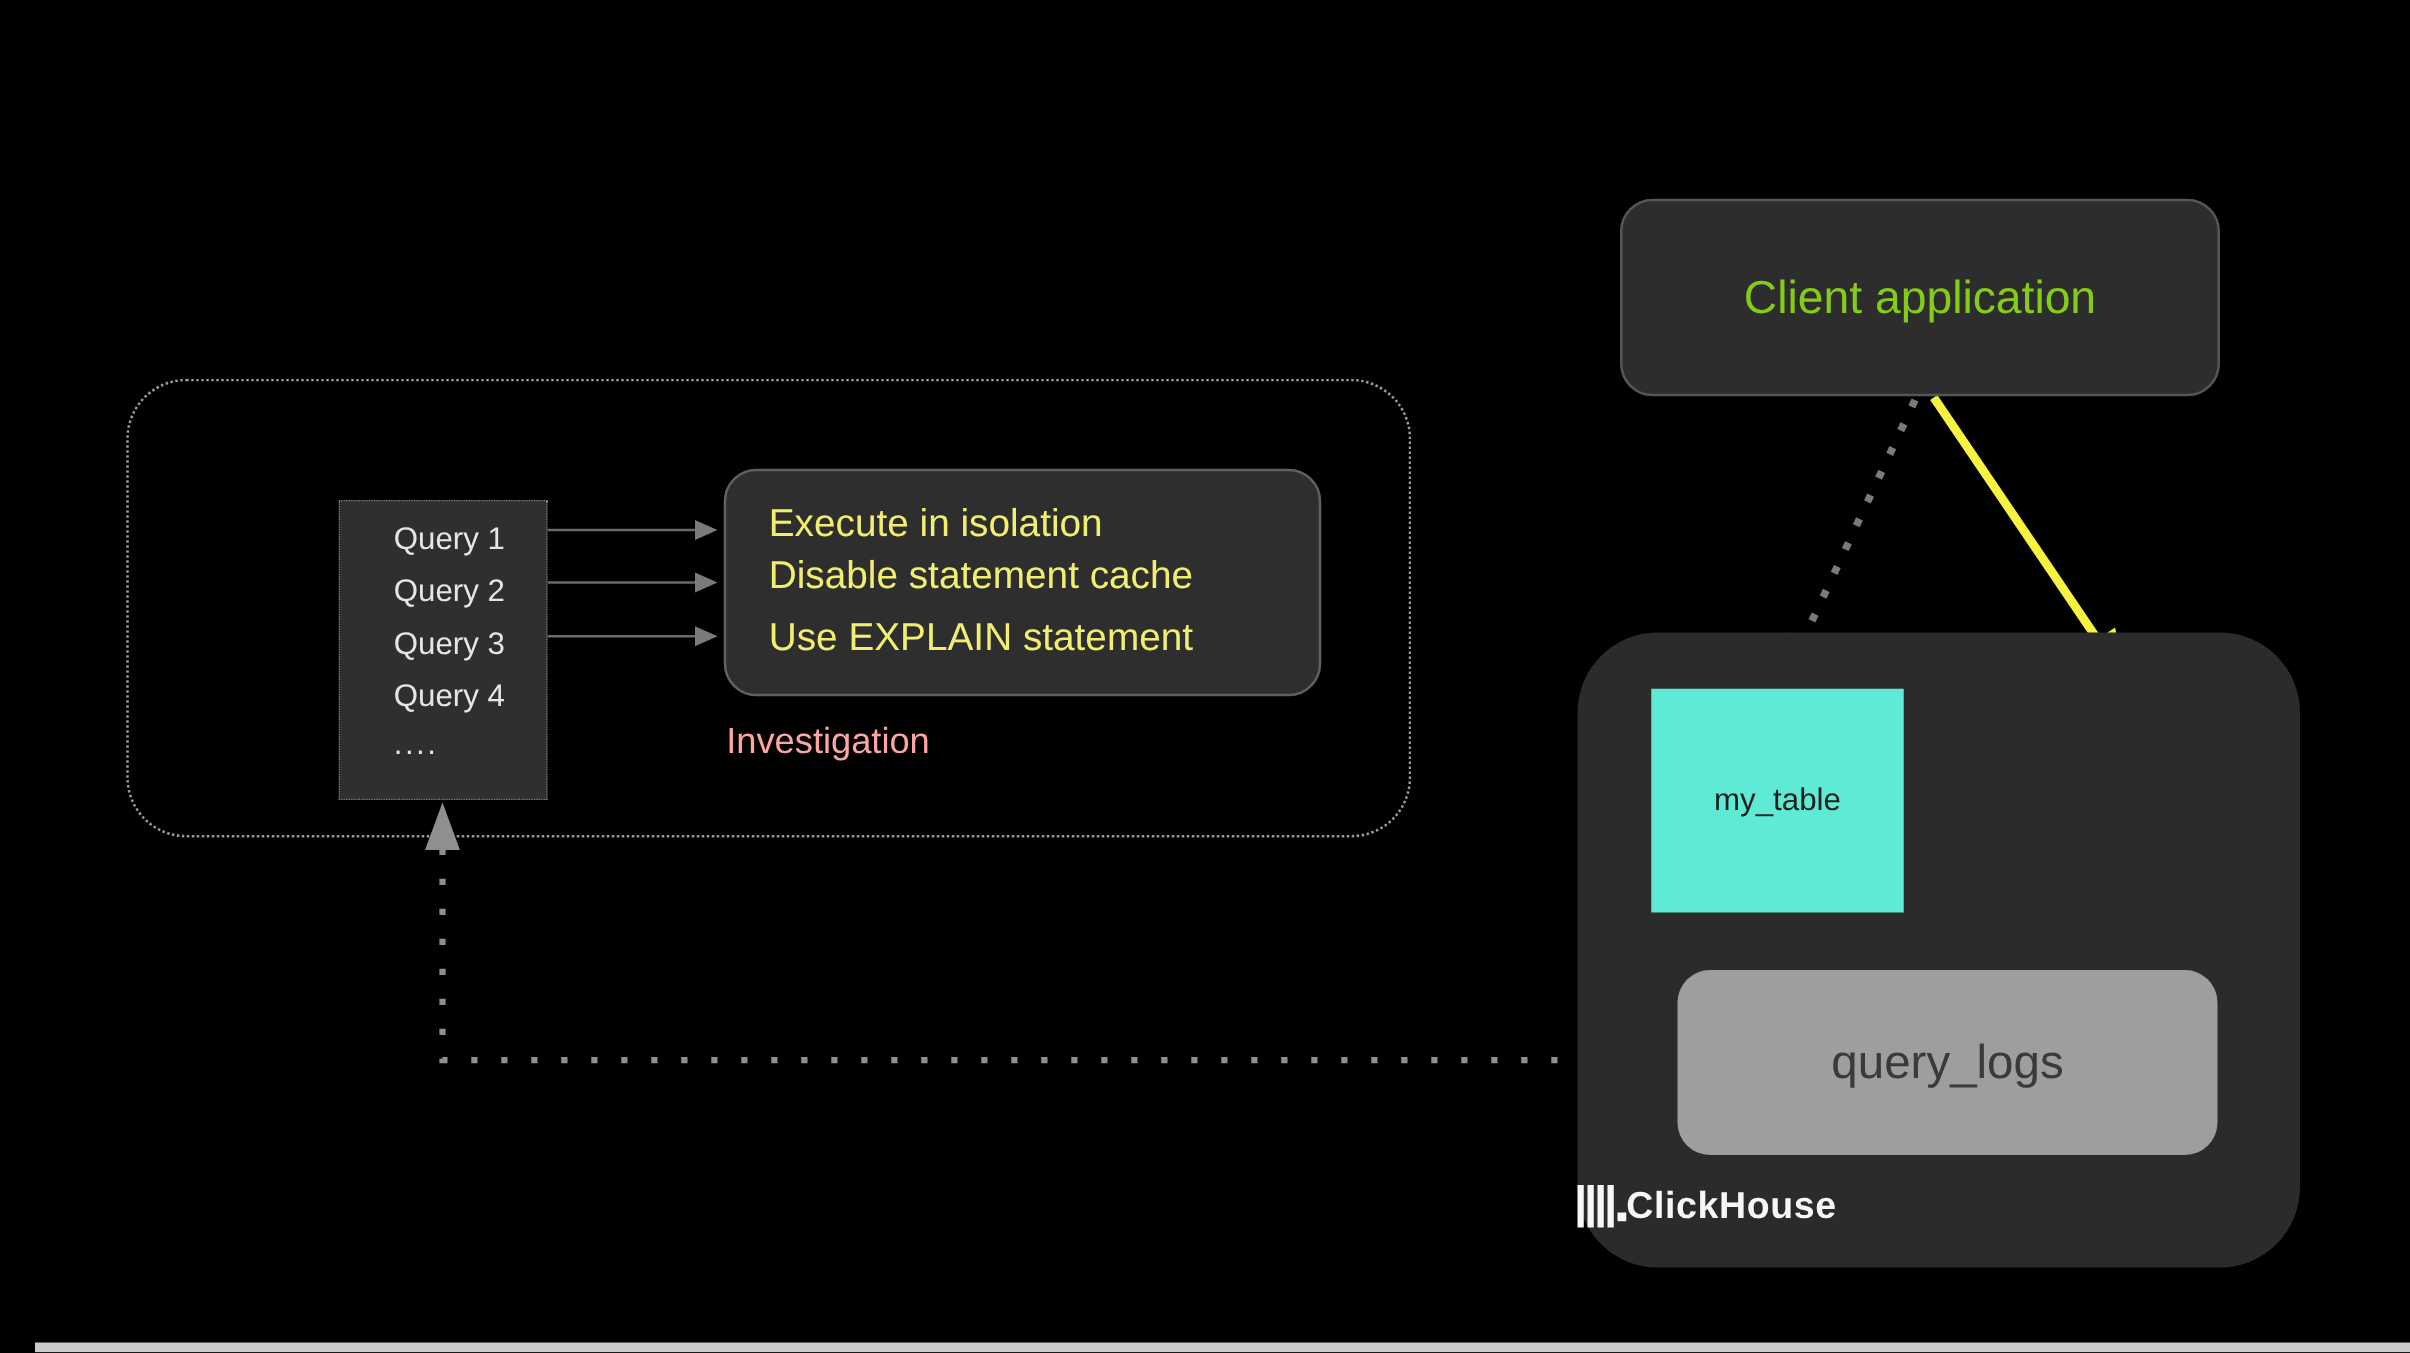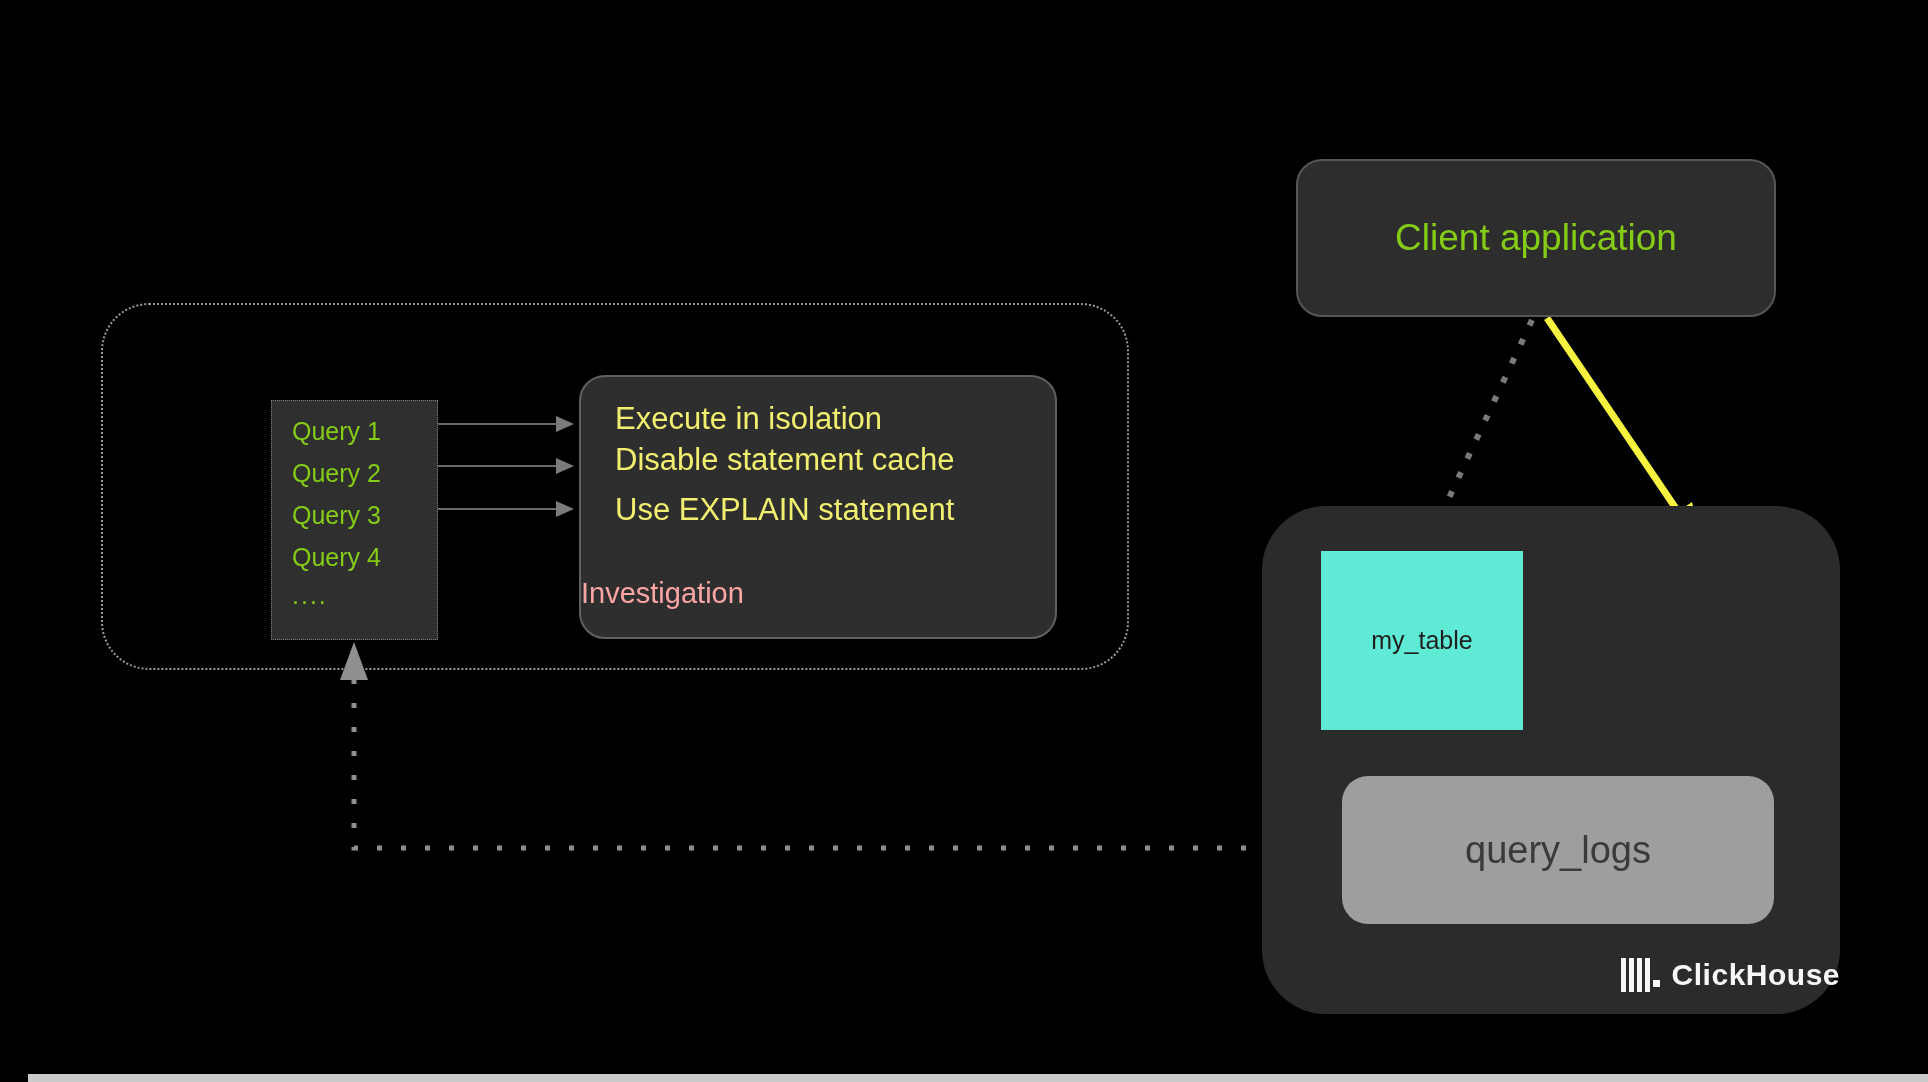--- a/index.html
+++ b/index.html
@@ -14,26 +14,26 @@
   .dotted-group{
     position:absolute;left:101px;top:303px;width:1028px;height:367px;
     border:2px dotted #9a9a9a;border-radius:48px;background:transparent;
   }
   .query-box{
     position:absolute;left:271px;top:400px;width:167px;height:240px;
     background:#2f2f2f;border:1px dotted #7d7d7d;
     padding:9px 0 0 20px;
   }
   .query-item{
-    height:42px;line-height:42px;font-size:25px;color:#84cc16;white-space:nowrap;
+    height:42px;line-height:42px;font-size:25px;color:#e5e5e5;white-space:nowrap;margin-left:23px;
   }
   .query-item.ellipsis{height:34px;line-height:34px;letter-spacing:2px;}
 
   .inv-box{
-    position:absolute;left:579px;top:375px;width:478px;height:264px;
+    position:absolute;left:579px;top:375px;width:478px;height:182px;
     background:#2e2e2e;border:2px solid #606060;border-radius:26px;
   }
   .inv-line{
     position:absolute;left:34px;font-size:31px;color:#f2ee6f;white-space:nowrap;
   }
   .inv-line.l1{top:24px;}
   .inv-line.l2{top:65px;}
   .inv-line.l3{top:115px;}
   .inv-caption{
     position:absolute;left:0;top:200px;width:100%;text-align:left;
@@ -62,22 +62,22 @@
     left:348px;top:45px;width:194px;height:179px;
     background:radial-gradient(circle at 50% 48%, #dedede 0%, #c9c9c9 28%, #999999 68%, #8b8b8b 100%);
   }
   .query-logs{
     position:absolute;left:80px;top:270px;width:432px;height:148px;
     background:#9e9e9e;border-radius:26px;
     display:flex;align-items:center;justify-content:center;
     font-size:38px;color:#3a3a3a;
   }
   .brand{
-    position:absolute;left:0;top:452px;width:100%;
-    display:flex;align-items:center;justify-content:flex-end;gap:12px;
+    position:absolute;left:0;top:442px;width:100%;
+    display:flex;align-items:center;justify-content:flex-start;gap:0;
   }
   .logo{display:flex;align-items:flex-end;gap:3px;height:34px;}
   .logo .bar{width:5px;height:34px;background:#f7f7f7;}
   .logo .dot{width:7px;height:7px;background:#f7f7f7;margin-bottom:5px;}
   .brand-text{font-size:30px;font-weight:600;color:#f7f7f7;letter-spacing:0.5px;}
 
   .bottom-bar{
     position:absolute;left:28px;top:1074px;width:1900px;height:8px;background:#cbcbcb;
   }
 </style>

